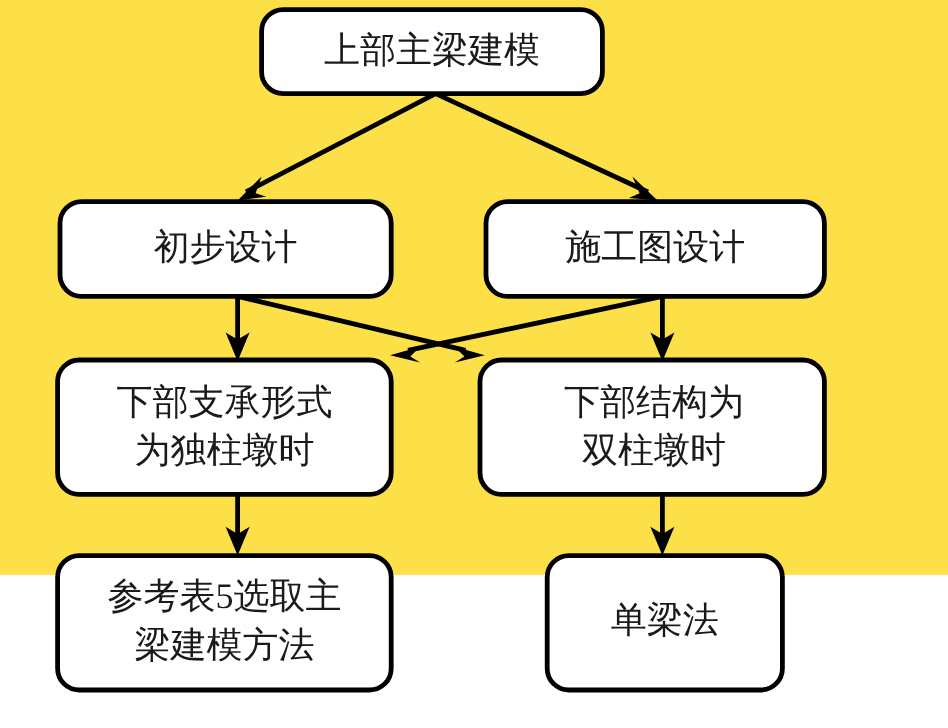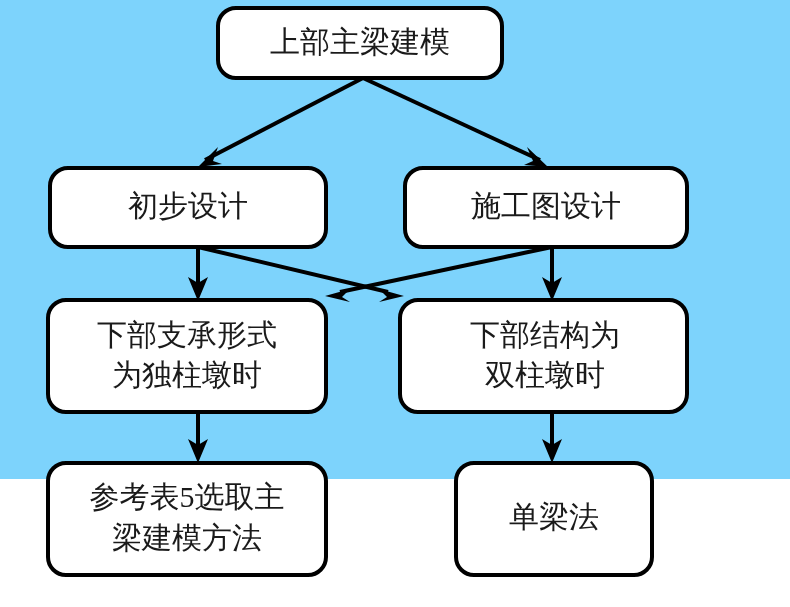--- a/index.html
+++ b/index.html
@@ -10,21 +10,21 @@
   body {
     width: 790px;
     height: 607px;
     overflow: hidden;
     font-family: "Liberation Serif", "DejaVu Serif", serif;
   }
   #flowchart-root {
     position: relative;
     width: 790px;
     height: 479px;
-    background: #7dd3fc;
+    background: #fde047;
   }
   svg#flow-svg {
     display: block;
     width: 790px;
     height: 607px;
   }
   .node-box {
     fill: #ffffff;
     stroke: #000000;
     stroke-width: 4;

